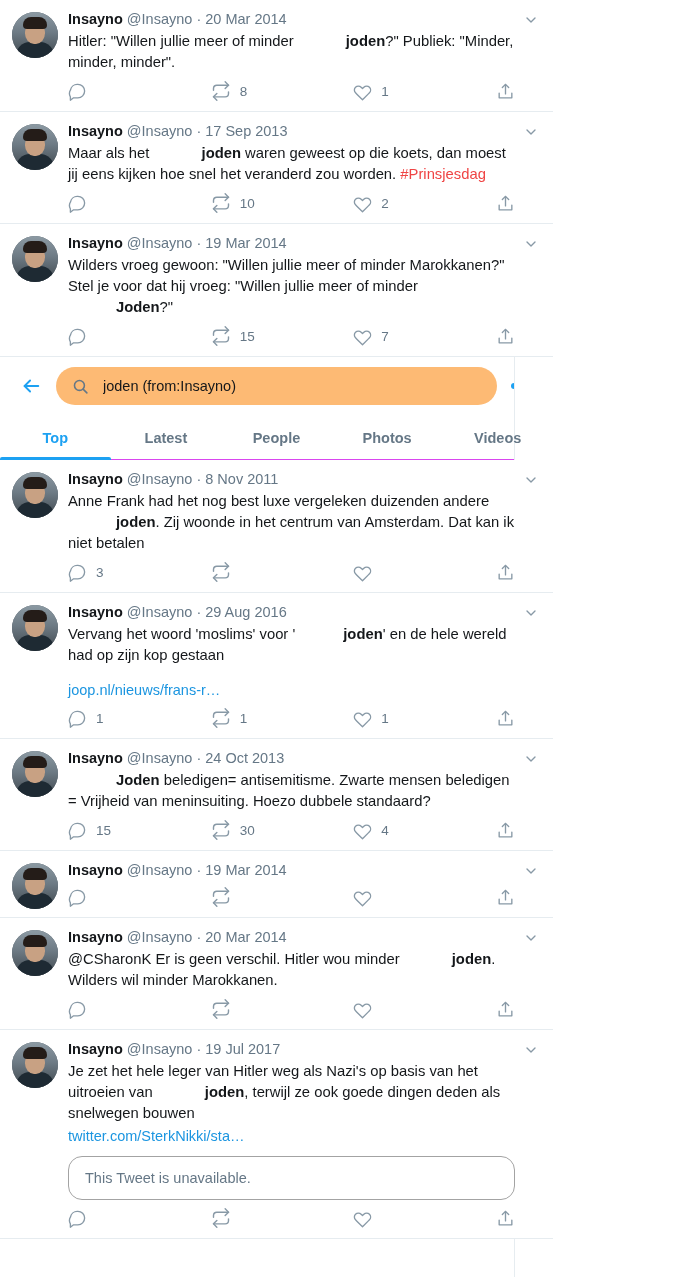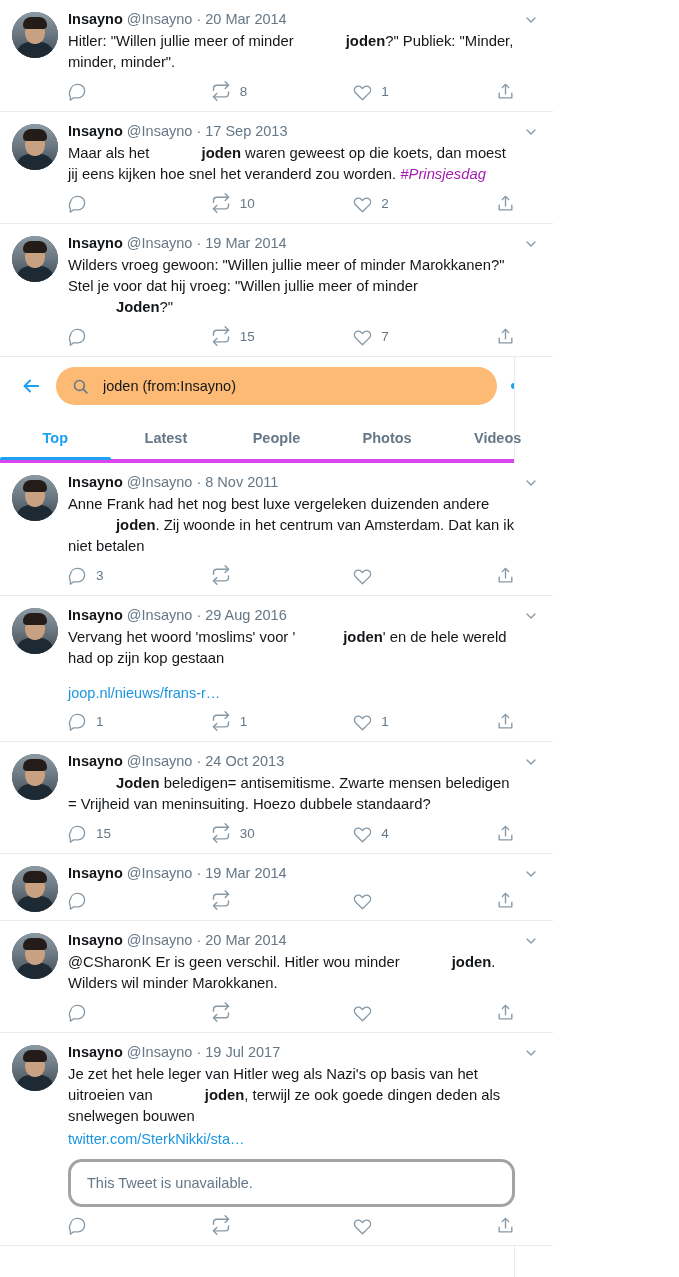--- a/index.html
+++ b/index.html
@@ -85,37 +85,37 @@
     font-weight: normal;
   }
   .tweet-text {
     font-size: 14.8px;
     line-height: 21px;
     color: #14171a;
     word-wrap: break-word;
     margin-bottom: 2px;
   }
   .tweet-text b { font-weight: bold; margin-left: 48px; }
-  .link { color: #a21caf; font-style: italic; }
+  .link { color: #ef4444; }
   .tweet-link {
     font-size: 14.5px;
     color: #1b95e0;
     line-height: 20px;
     margin-top: 14px;
     display: block;
   }
   .tweet-link.tight { margin-top: 0px; }
   .caret {
     position: absolute;
     right: 14px; top: 12px;
     width: 16px; height: 16px;
     color: #8899a6;
   }
   .unavailable {
-    border: 3px solid #a3a3a3;
+    border: 1px solid #a3a3a3;
     border-radius: 14px;
     padding: 13px 16px;
     margin-top: 10px;
     color: #657786;
     font-size: 14.5px;
   }
 
   
   .actions {
     display: flex;
@@ -187,21 +187,21 @@
   .more-dots i {
     display: block;
     width: 6px; height: 6px;
     border-radius: 50%;
     background: #1da1f2;
   }
 
   
   .tabs {
     display: flex;
-    border-bottom: 4px solid #d946ef;
+    border-bottom: 1px solid #d946ef;
     background: #fff;
   }
   .tab {
     flex: 1 1 0;
     text-align: center;
     padding: 15px 0 13px 0;
     font-size: 14.5px;
     font-weight: bold;
     color: #657786;
     position: relative;

